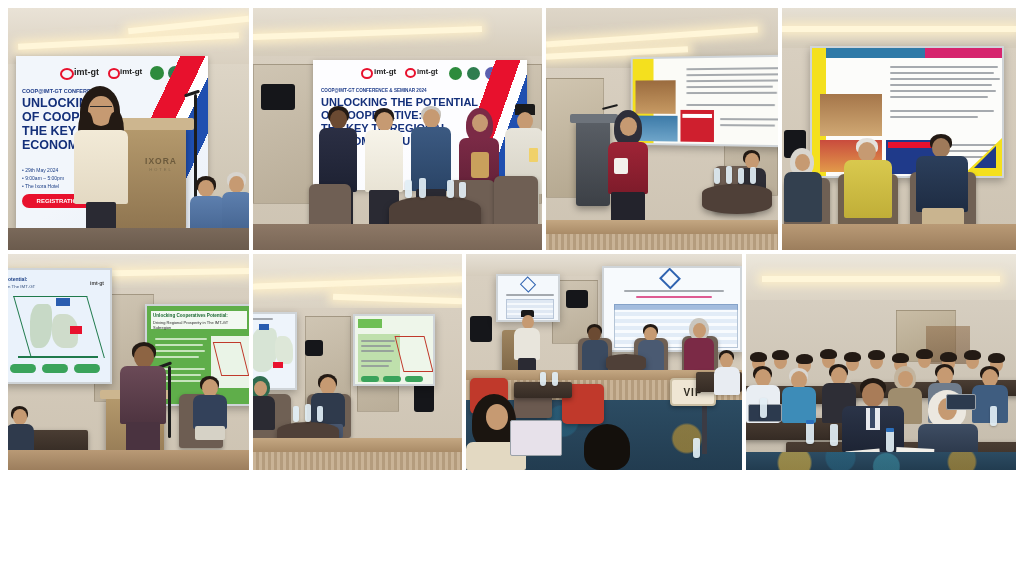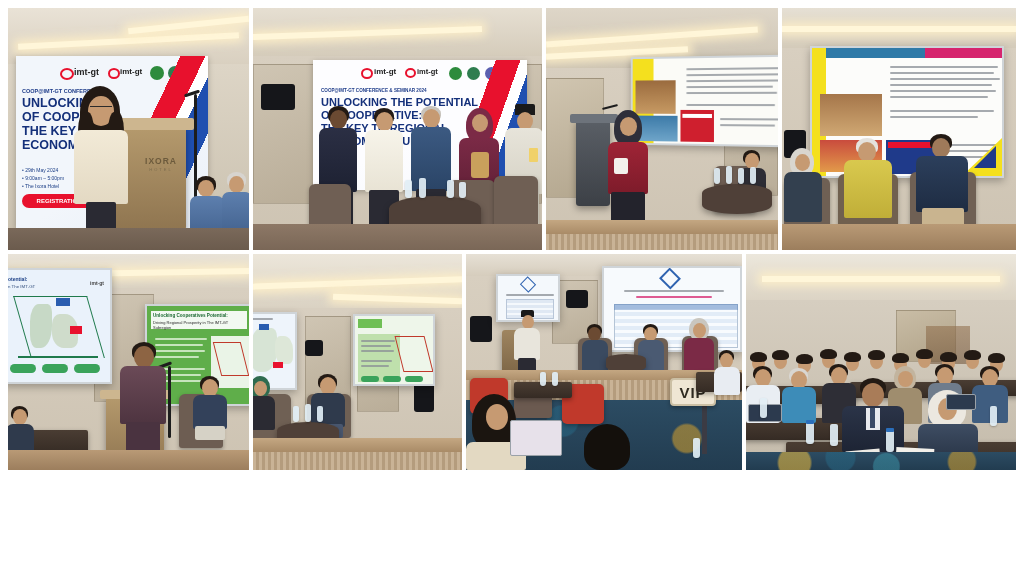--- a/index.html
+++ b/index.html
@@ -515,21 +515,21 @@
           <div class="hair" style="left:6px; top:0; width:44px; height:54px; background:#1b1510;"></div>
           <div class="head" style="left:20px; top:10px; width:22px; height:26px;"></div>
           <div class="body" style="left:0; top:48px; width:60px; height:28px; background:#e3d9c2;"></div>
         </div>
         <div class="laptop" style="left:44px; top:166px; width:52px; height:36px; background:#e7e1ea;"></div>
         <div class="person" style="left:112px; top:170px; width:58px; height:46px;">
           <div class="hair" style="left:6px; top:0; width:46px; height:46px; background:#14100c;"></div>
         </div>
 
         <div class="vippost" style="left:236px; top:150px; width:5px; height:50px;"></div>
-        <div class="vipsign" style="left:204px; top:124px; width:46px; height:28px; font-size:15px;">VIP</div>
+        <div class="vipsign" style="left:204px; top:124px; width:46px; height:28px; font-size:10px;">VIP</div>
         <div class="deskrow" style="right:0; top:118px; width:46px; height:20px;"></div>
         <div class="person" style="right:2px; top:96px; width:26px; height:44px;">
           <div class="hair" style="left:5px; top:0; width:15px; height:12px;"></div>
           <div class="head" style="left:6px; top:3px; width:13px; height:15px;"></div>
           <div class="body" style="left:0; top:17px; width:26px; height:28px; background:#e8ecf2;"></div>
         </div>
         <div class="bottle" style="right:42px; top:184px; width:7px; height:20px;"></div>
       </div>
     </div>
 

